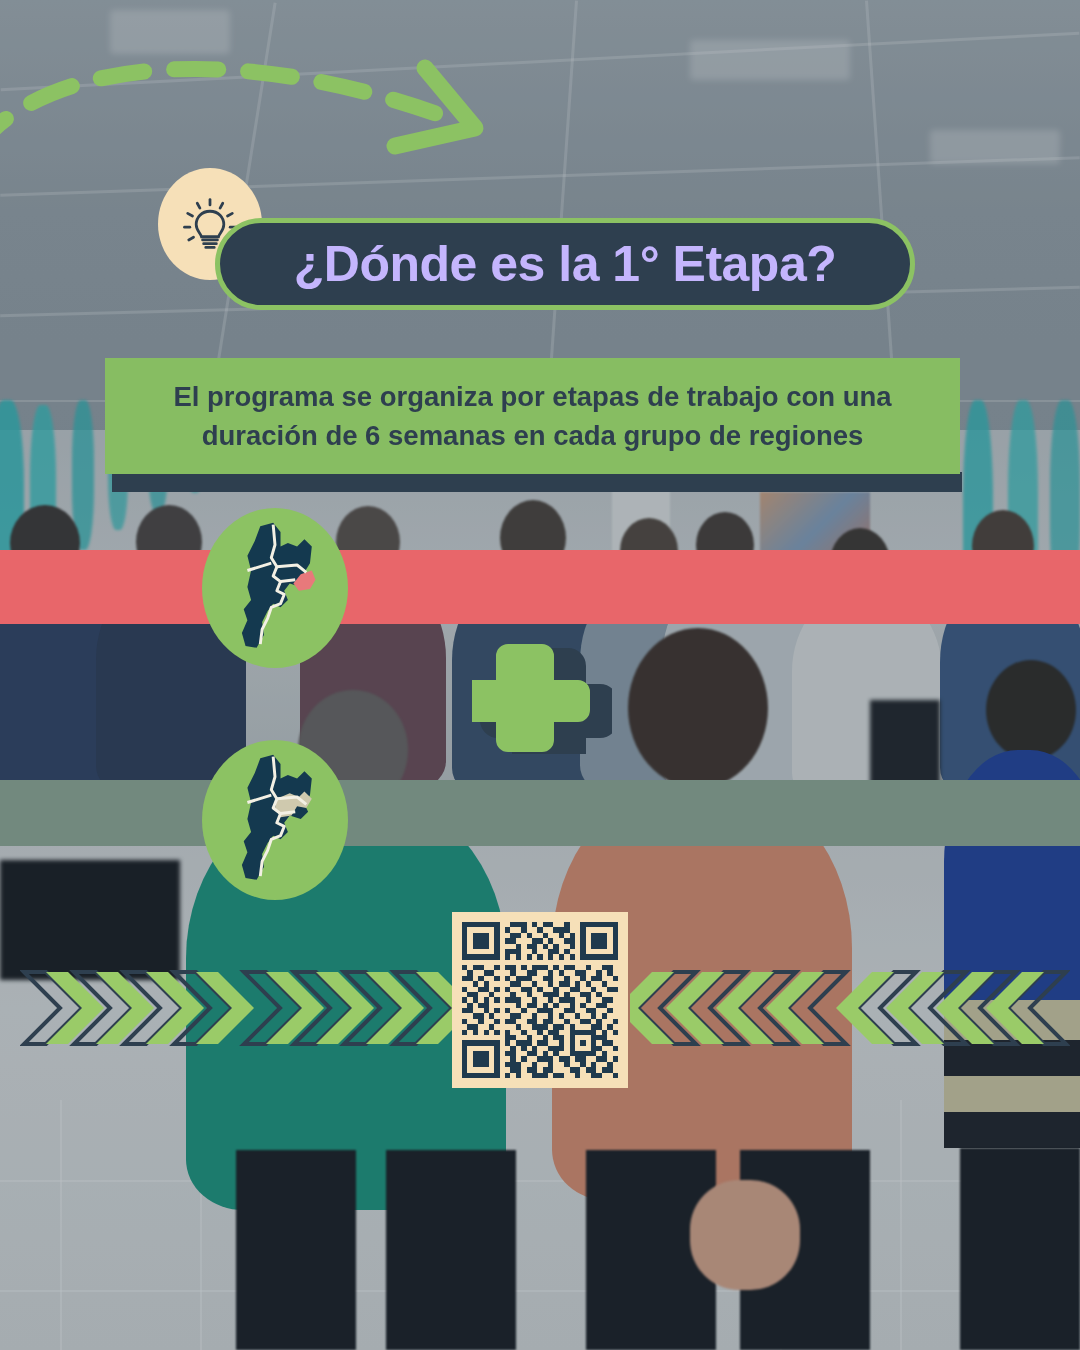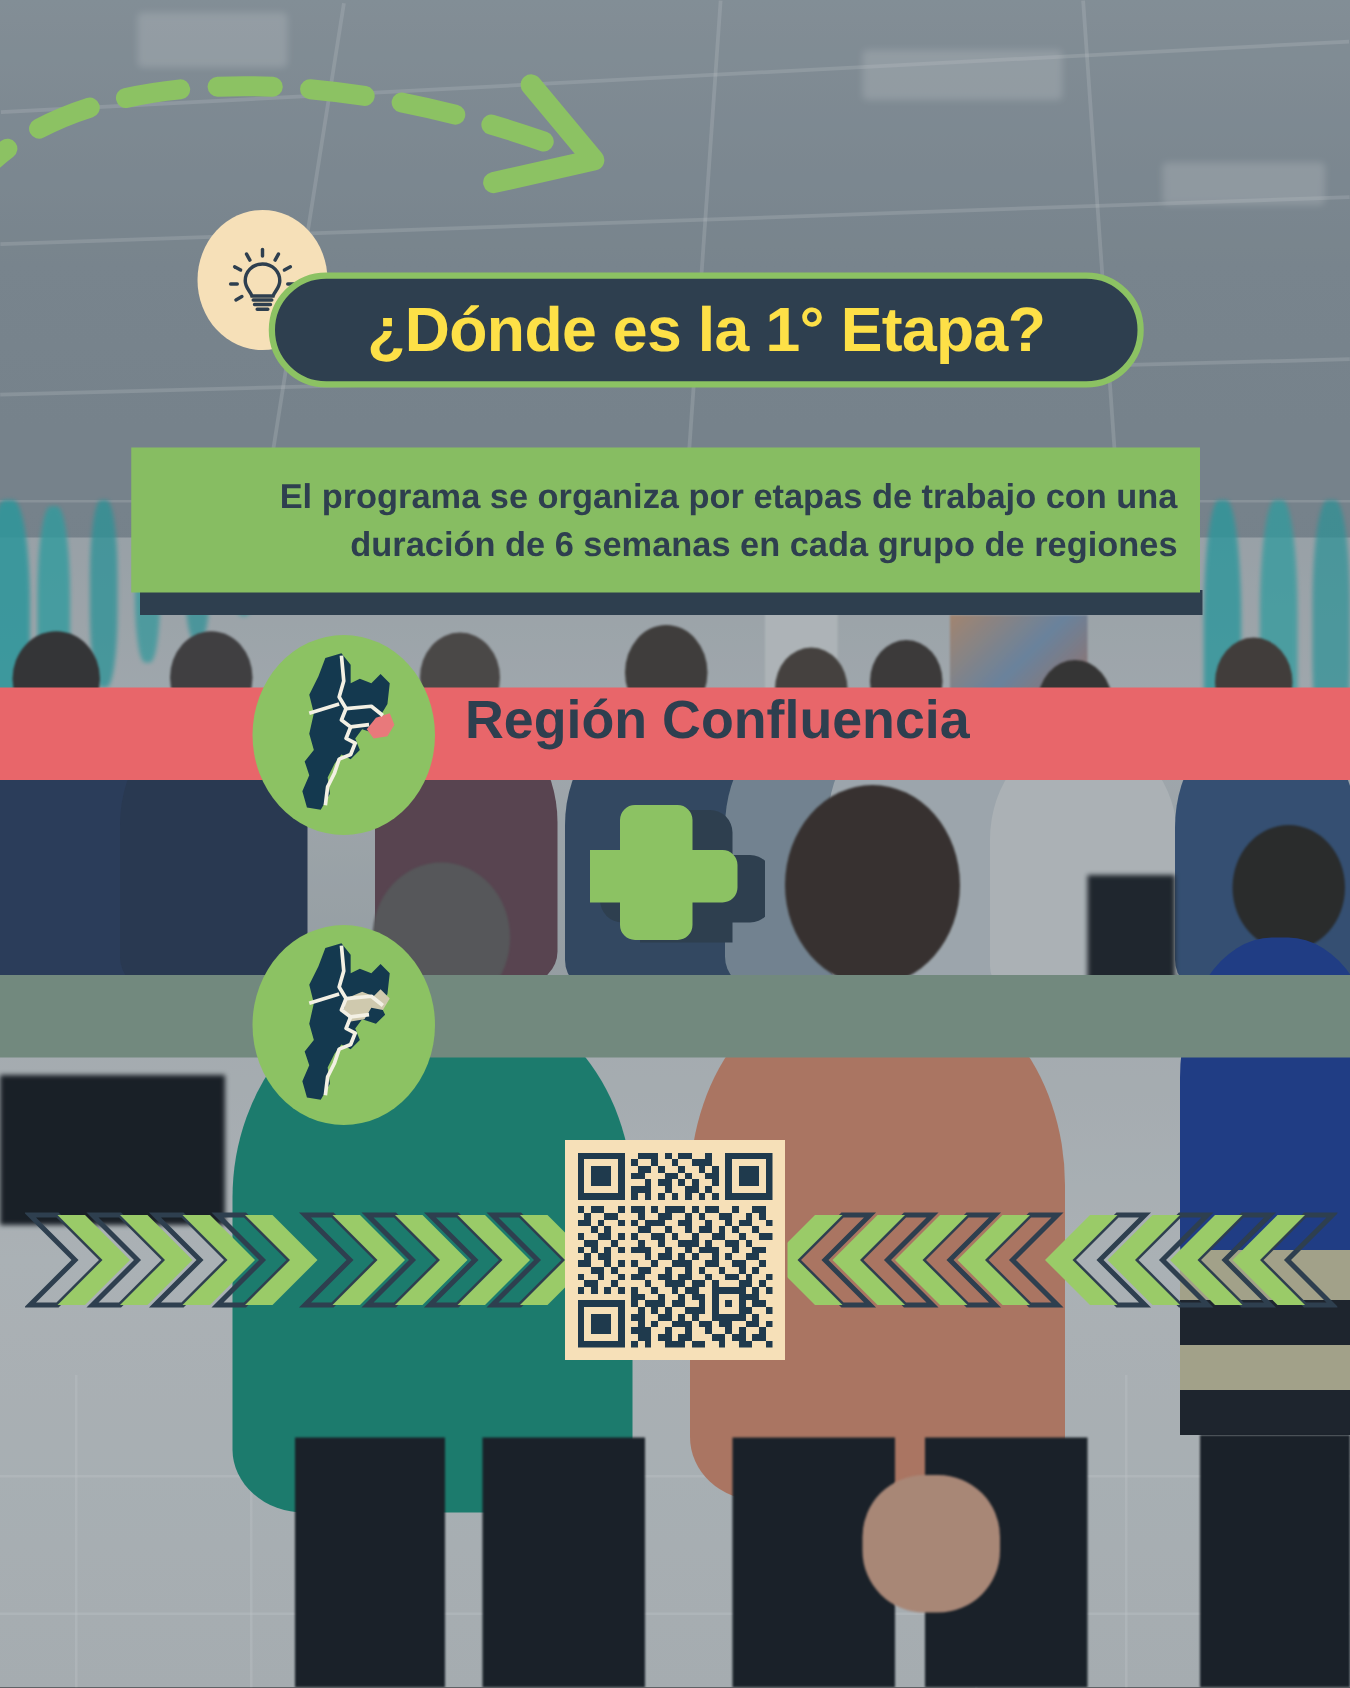--- a/index.html
+++ b/index.html
@@ -36,28 +36,28 @@
   
   .bulb{position:absolute;left:158px;top:168px;width:104px;height:112px;
     background:#F6E0B8;border-radius:50%;display:flex;align-items:center;justify-content:center;}
 
   
   .title-pill{position:absolute;left:215px;top:218px;width:700px;height:92px;
     background:#2E3F4F;border:5px solid #8CC263;border-radius:46px;
     display:flex;align-items:center;justify-content:center;
     box-sizing:border-box;}
   .title-pill span{
-    color:#fde047;font-size:50px;font-weight:bold;letter-spacing:-.5px;
+    color:#c4b5fd;font-size:50px;font-weight:bold;letter-spacing:-.5px;
     white-space:nowrap;}
 
   
   .desc-shadow{position:absolute;left:112px;top:472px;width:850px;height:20px;background:#2E3F4F;}
   .desc-box{position:absolute;left:105px;top:358px;width:855px;height:116px;
     background:#87BD62;display:flex;align-items:center;justify-content:center;
-    text-align:right;box-sizing:border-box;padding:6px 18px;}
+    text-align:center;box-sizing:border-box;padding:6px 18px;}
   .desc-box span{color:#2E3F4F;font-size:27.5px;font-weight:bold;line-height:1.42;}
 
   
   .bar{position:absolute;left:0;width:1080px;display:flex;align-items:center;}
   .bar-1{top:550px;height:74px;background:#E8666A;}
   .bar-2{top:780px;height:66px;background:#72897E;}
   .bar-label{position:absolute;font-size:43px;font-weight:bold;color:#2E3F4F;white-space:nowrap;}
   .lbl-1{left:372px;top:552px;}
   .lbl-2{left:372px;top:782px;}
 
@@ -202,21 +202,20 @@
                L28 138 L24 124 L30 110 L26 98 L34 88 L30 74 L34 56 L30 40 L38 24 Z" fill="#14394F"></path>
       <path d="M88 60 L100 56 L104 66 L98 76 L86 78 L80 70 Z" fill="#E8797B"></path>
       <g stroke="#F3F0E4" stroke-width="3.2" fill="none" stroke-linejoin="round">
         <path d="M58 6 L60 28 L56 42 L62 52 L58 62 L66 68 L62 78 L70 82 L66 92 L56 96 L52 108 L46 120 L44 136"></path>
         <path d="M30 56 L56 48"></path>
         <path d="M62 52 L84 50 L94 58"></path>
         <path d="M66 68 L82 66"></path>
       </g>
     </svg>
   </div>
-  <div class="bar-label lbl-1">Región Confluencia</div>
 
   <div class="plus-wrap">
     <svg viewBox="0 0 140 118" width="140" height="118">
       <path d="M58 12 h38 a18 18 0 0 1 18 18 v18 h14 a18 18 0 0 1 18 18 v18
                a18 18 0 0 1 -18 18 h-14 v18 a18 18 0 0 1 -18 18 h-38
                a18 18 0 0 1 -18 -18 v-18 h-14 a18 18 0 0 1 -18 -18 v-18
                a18 18 0 0 1 18 -18 h14 v-18 a18 18 0 0 1 18 -18 z" fill="#2E3F4F"></path>
       <path d="M48 6 h34 a12 12 0 0 1 12 12 v24 h24 a12 12 0 0 1 12 12 v18
                a12 12 0 0 1 -12 12 h-24 v18 a12 12 0 0 1 -12 12 h-34
                a12 12 0 0 1 -12 -12 v-18 h-24 a12 12 0 0 1 -12 -12 v-18

